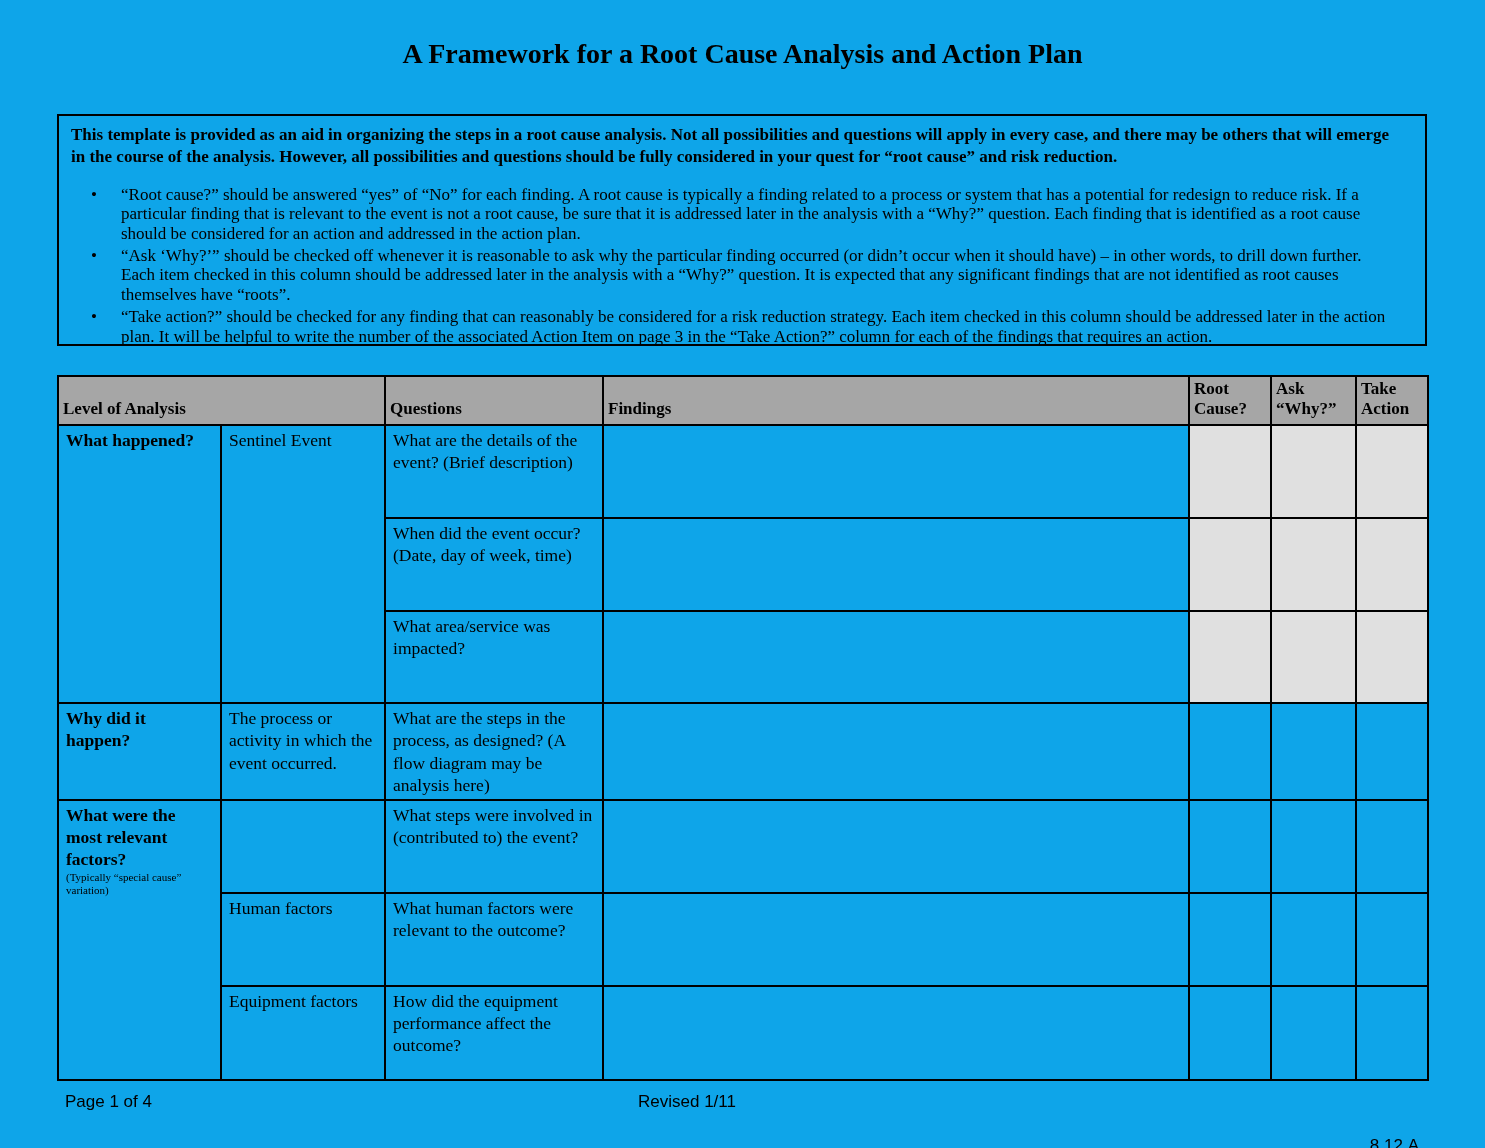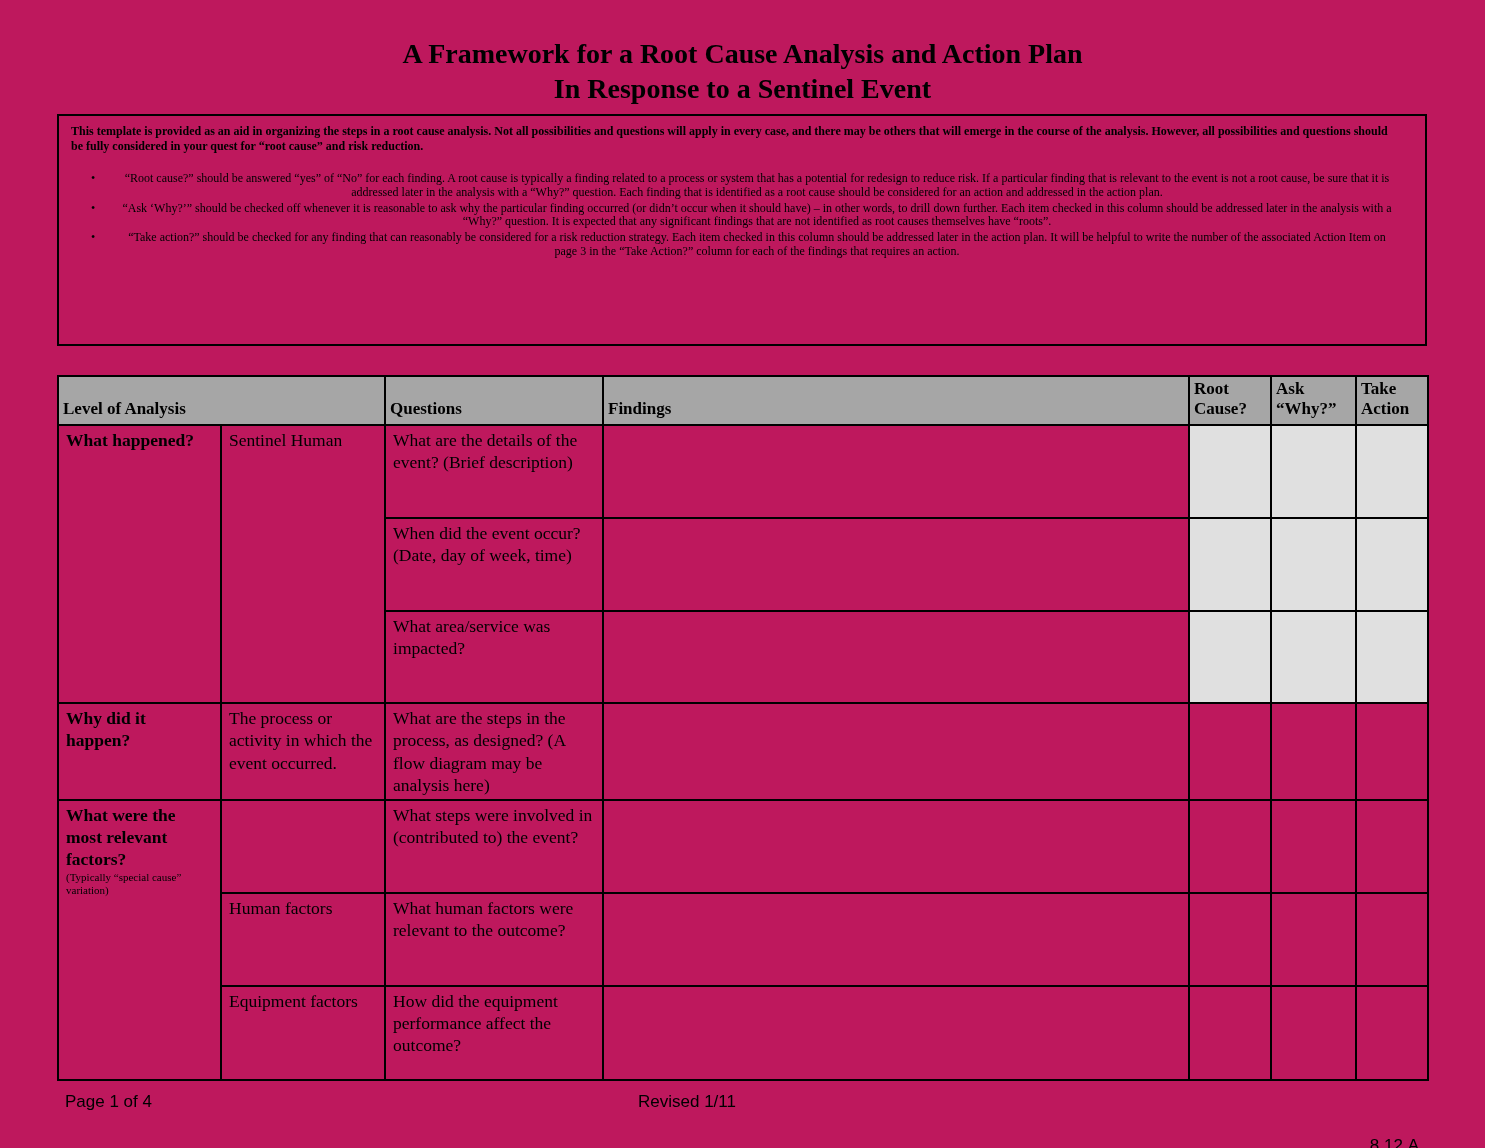--- a/index.html
+++ b/index.html
@@ -3,40 +3,40 @@
 <meta charset="utf-8">
 <style>
   * { box-sizing: border-box; }
   html, body { margin: 0; padding: 0; background: #ffffff; }
   body {
     width: 1485px; height: 1148px;
     font-family: "Liberation Serif", serif;
     color: #000;
     position: relative;
   }
-  .page { position: relative; width: 1485px; height: 1148px; background: #be185d; }
+  .page { position: relative; width: 1485px; height: 1148px; background: #0ea5e9; }
 
   
   .doc-title {
     position: absolute; top: 36px; left: 0; width: 100%;
     text-align: center; font-weight: bold; font-size: 28px; line-height: 1.25;
   }
 
   
   .intro-box {
     position: absolute; left: 57px; top: 114px; width: 1370px; height: 232px;
     border: 2px solid #000; padding: 8px 28px 4px 12px;
-    font-size: 12px; line-height: 1.28;
+    font-size: 17px; line-height: 1.28;
   }
   .intro-bold { font-weight: bold; margin: 0 0 17px 0; }
   .aid-line { margin: 0 0 3px 0; line-height: 1.18; }
   .bullet-list { margin-left: 20px; }
   .bullet { display: flex; margin-top: 2px; line-height: 1.16; }
   .bullet-glyph { flex: none; width: 30px; }
-  .bullet-text { flex: 1; padding-right: 4px; text-align: center; }
+  .bullet-text { flex: 1; padding-right: 4px; }
 
   
   .rca-table-wrap { position: absolute; left: 57px; top: 375px; }
   table.rca {
     border-collapse: collapse; table-layout: fixed; width: 1370px;
   }
   table.rca th, table.rca td {
     border: 2px solid #000;
     font-size: 17.5px; line-height: 1.27;
     vertical-align: top; text-align: left;
@@ -62,21 +62,20 @@
   .footer-revised { position: absolute; left: 638px; top: 0; }
   .footer-docid { position: absolute; right: 66px; top: 0; margin-top: 44px; }
 </style>
 </head>
 <body>
 
 <div class="page">
 
   <div class="doc-title">
     <div>A Framework for a Root Cause Analysis and Action Plan</div>
-    <div>In Response to a Sentinel Event</div>
   </div>
 
   <div class="intro-box">
     <p class="intro-bold">This template is provided as an aid in organizing the steps in a root cause analysis.  Not all possibilities and questions will apply in every case, and there may be others that will emerge in the course of the analysis.  However, all possibilities and questions should be fully considered in your quest for “root cause” and risk reduction.</p>
     <div class="bullet-list">
       <div class="bullet">
         <span class="bullet-glyph">•</span>
         <span class="bullet-text">“Root cause?” should be answered “yes” of “No” for each finding.  A root cause is typically a finding related to a process or system that has a potential for redesign to reduce risk.  If a particular finding that is relevant to the event is not a root cause, be sure that it is addressed later in the analysis with a “Why?” question.  Each finding that is identified as a root cause should be considered for an action and addressed in the action plan.</span>
       </div>
       <div class="bullet">
@@ -106,21 +105,21 @@
         <th colspan="2">Level of Analysis</th>
         <th>Questions</th>
         <th>Findings</th>
         <th>Root Cause?</th>
         <th>Ask “Why?”</th>
         <th>Take Action</th>
       </tr>
 
       <tr style="height:93px">
         <td class="bold-cell" rowspan="3">What happened?</td>
-        <td rowspan="3">Sentinel Human</td>
+        <td rowspan="3">Sentinel Event</td>
         <td>What are the details of the event? (Brief description)</td>
         <td></td>
         <td class="shaded"></td>
         <td class="shaded"></td>
         <td class="shaded"></td>
       </tr>
 
       <tr style="height:93px">
         <td>When did the event occur? (Date, day of week, time)</td>
         <td></td>

